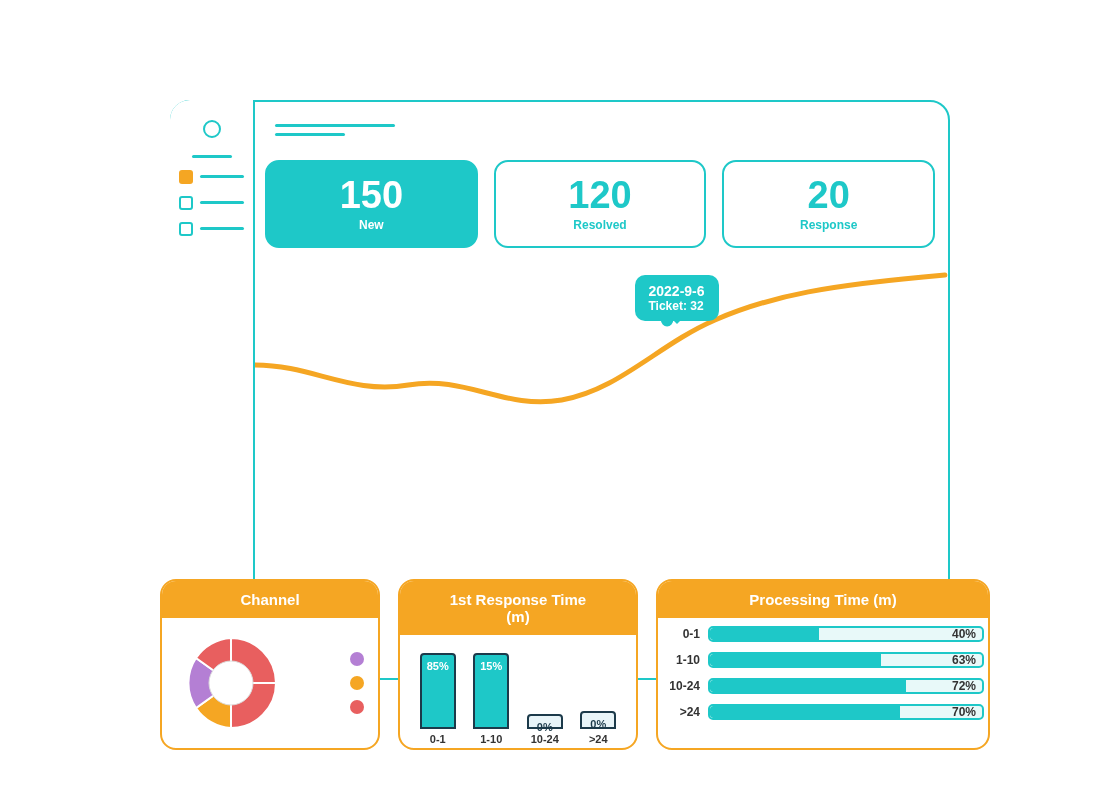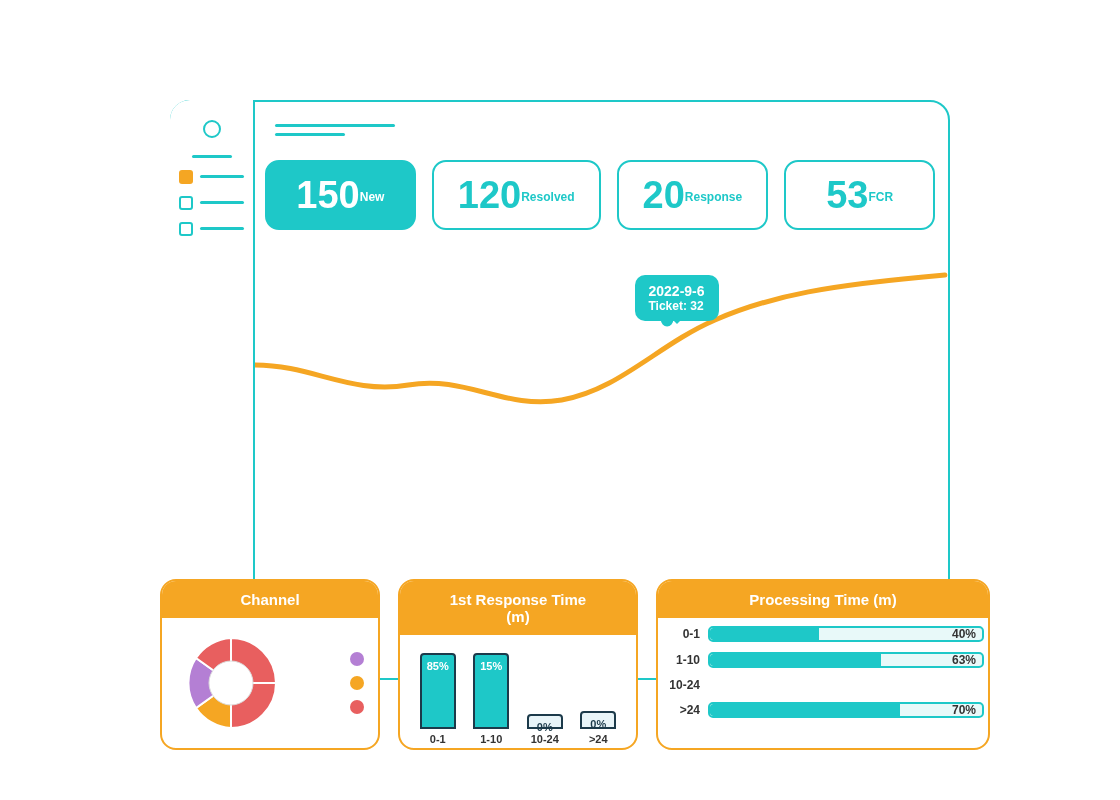--- a/index.html
+++ b/index.html
@@ -132,21 +132,21 @@
       right: 75px;
       display: flex;
       gap: 16px;
     }
 
     .stat-card {
       flex: 1;
       border: 2.5px solid #1ec8c8;
       border-radius: 14px;
       display: flex;
-      flex-direction: row;
+      flex-direction: column;
       align-items: center;
       justify-content: center;
       padding: 14px 24px;
       background: #fff;
     }
 
     .stat-card.highlighted {
       background: #1ec8c8;
     }
 
@@ -423,24 +423,20 @@
         <div class="stat-label">New</div>
       </div>
       <div class="stat-card">
         <div class="stat-number">120</div>
         <div class="stat-label">Resolved</div>
       </div>
       <div class="stat-card">
         <div class="stat-number">20</div>
         <div class="stat-label">Response</div>
       </div>
-      <div class="stat-card">
-        <div class="stat-number">53</div>
-        <div class="stat-label">FCR</div>
-      </div>
     </div>
 
   <div class="chart-area">
     <svg class="line-chart-svg" viewBox="0 0 720 160" preserveAspectRatio="none">
 
       <path d="M0,100 C60,100 100,130 160,120 C220,110 260,145 320,135 C380,125 420,80 480,55 C540,30 600,20 720,10" fill="none" stroke="#f5a623" stroke-width="5" stroke-linecap="round"></path>
 
       <circle cx="430" cy="55" r="8" fill="#1ec8c8" stroke="#fff" stroke-width="3"></circle>
     </svg>
     
@@ -532,20 +528,24 @@
           </div>
           <div class="hbar-row">
             <div class="hbar-label">1-10</div>
             <div class="hbar-track">
               <div class="hbar-fill" style="width: 63%;"></div>
               <div class="hbar-pct">63%</div>
             </div>
           </div>
           <div class="hbar-row">
             <div class="hbar-label">10-24</div>
+            <div class="hbar-track">
+              <div class="hbar-fill" style="width: 72%;"></div>
+              <div class="hbar-pct">72%</div>
+            </div>
           </div>
           <div class="hbar-row">
             <div class="hbar-label">&gt;24</div>
             <div class="hbar-track">
               <div class="hbar-fill" style="width: 70%;"></div>
               <div class="hbar-pct">70%</div>
             </div>
           </div>
         </div>
     </div>

